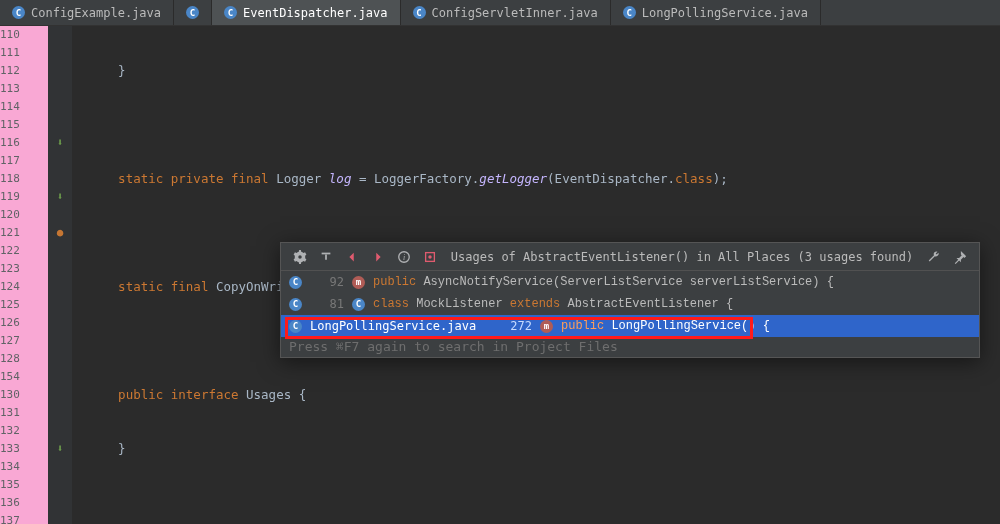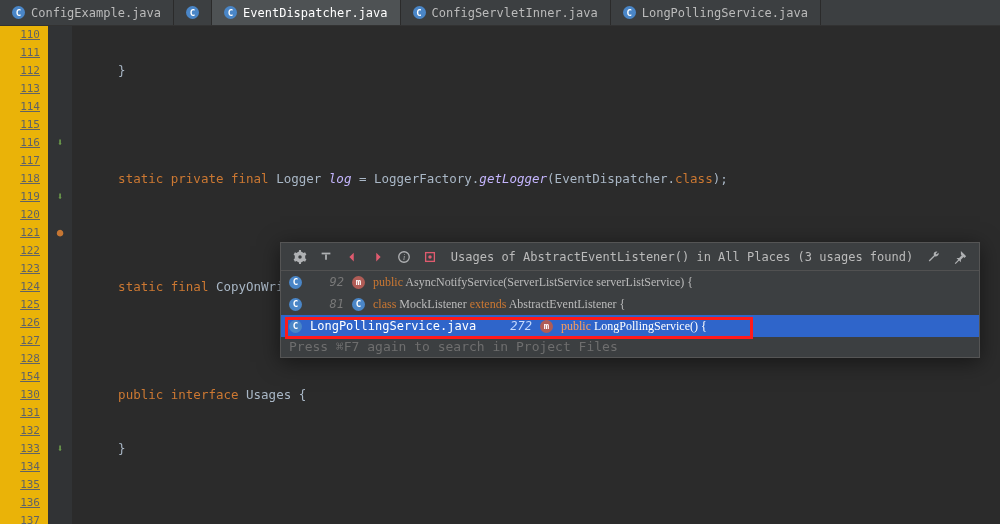--- a/index.html
+++ b/index.html
@@ -3,44 +3,44 @@
 <meta charset="utf-8">
 <style>
   * { margin: 0; padding: 0; box-sizing: border-box; }
   html, body { width: 1000px; height: 524px; overflow: hidden; background: #2b2b2b; font-family: "Menlo","Consolas",monospace; font-size: 12px; color: #a9b7c6; }
   .tabbar { display: flex; height: 26px; background: #3c3f41; border-bottom: 1px solid #323232; }
   .tab { display: flex; align-items: center; gap: 6px; padding: 0 12px; border-right: 1px solid #2b2b2b; color: #bbbbbb; cursor: pointer; }
   .tab.active { background: #4e5254; color: #ffffff; }
   .tab .ficon { width: 13px; height: 13px; border-radius: 50%; display: flex; align-items: center; justify-content: center; font-size: 9px; font-weight: bold; }
   .ficon.c { background: #4a86c7; color: #fff; }
   .editor { display: flex; height: calc(524px - 26px); position: relative; }
-  .gutter { width: 48px; background: #eab308; text-align: right; padding-right: 8px; color: #606366; font-size: 11px; line-height: 18px; text-decoration: underline; }
+  .gutter { width: 48px; background: #f9a8d4; text-align: left; padding-right: 8px; color: #606366; font-size: 11px; line-height: 18px; }
   .gutter div { height: 18px; }
   .marks { width: 24px; background: #313335; line-height: 18px; font-size: 11px; }
   .marks div { height: 18px; display:flex; align-items:center; justify-content:center; }
   .mk-impl { color:#6fa04c; }
   .mk-ov { color:#6fa04c; }
   .mk-r { color:#c57633; }
   .code { flex: 1; padding-left: 16px; line-height: 18px; white-space: pre; font-size: 12.5px; position: relative; }
   .code .line { height: 18px; }
   .kw { color: #cc7832; }
   .field { color: #c4b5fd; font-style: italic; }
   .generic { color: #507874; }
 
   .usages-popup { position: absolute; left: 280px; top: 216px; width: 700px; background: #3c3f41; border: 1px solid #555; box-shadow: 0 4px 20px rgba(0,0,0,.5); font-size: 12px; color:#bbbbbb; }
   .usages-header { display:flex; align-items:center; height: 28px; padding: 0 8px; gap: 4px; border-bottom: 1px solid #515151; }
   .tool-btn { width:22px; height:22px; display:flex; align-items:center; justify-content:center; color:#afb1b3; border-radius:3px; cursor:pointer; }
   .usages-title { flex:1; text-align:center; color:#bbbbbb; }
   .usages-row { display:flex; align-items:center; height: 22px; padding: 0 8px; gap: 8px; }
   .usages-row.sel { background: #2f65ca; color: #fff; }
-  .usages-row .ln { color:#787878; width:34px; text-align:right;font-style:italic; }
+  .usages-row .ln { color:#787878; width:34px; text-align:right; }
   .usages-row.sel .ln { color:#c7dbff; }
   .usages-row .ficon { width:13px; height:13px; border-radius:50%; display:flex; align-items:center; justify-content:center; font-size:9px; font-weight:bold; }
   .micon { width:13px; height:13px; border-radius:50%; background:#b05c56; color:#fff; display:flex; align-items:center; justify-content:center; font-size:9px; font-weight:bold; }
-  .usages-row .snippet { white-space: pre; font-family: Liberation Serif, serif; }
+  .usages-row .snippet { white-space: pre; font-family: Liberation Mono, monospace; }
   .usages-row .snippet .kw { color:#cc7832; }
   .usages-row.sel .snippet .kw { color:#ff9e59; }
   .redbox { position:absolute; border: 3px solid #ff1a1a; pointer-events:none; }
   .hint-row { height:20px; padding: 2px 8px; color:#6e6e6e; font-size:13px; }
 
   svg { display:block; }
 </style>
 </head>
 <body>
 

